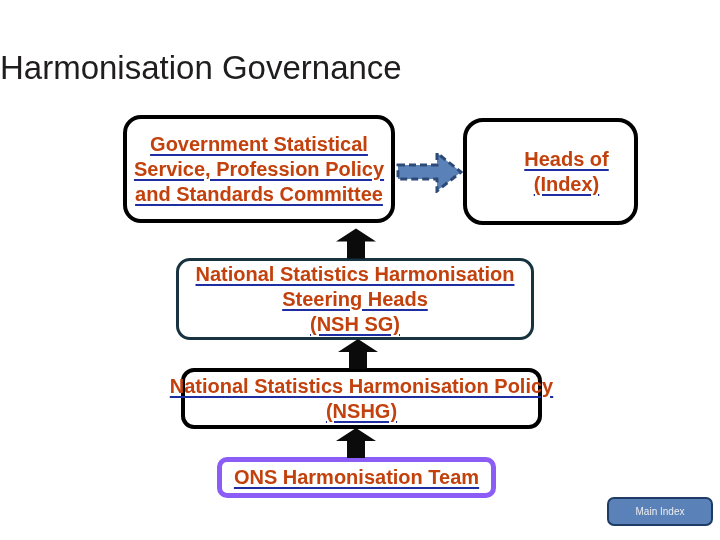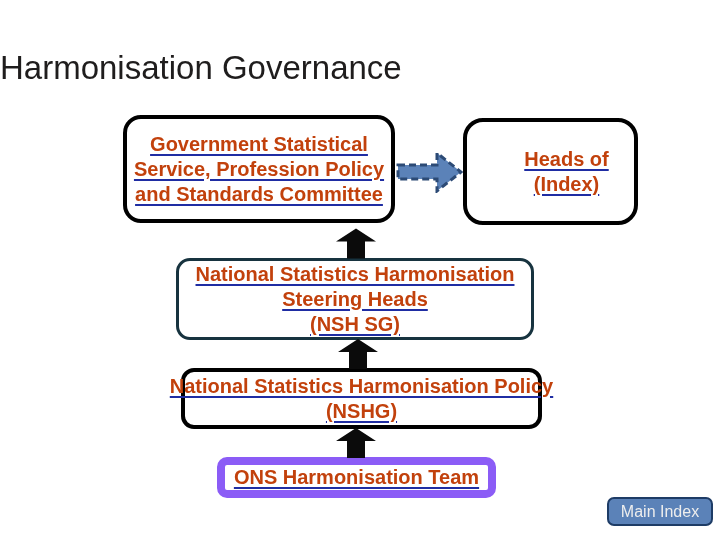--- a/index.html
+++ b/index.html
@@ -42,40 +42,40 @@
     text-decoration: underline;
     text-decoration-color: #1f2da3;
     text-decoration-thickness: 2px;
     text-underline-offset: 3px;
     white-space: nowrap;
   }
   #box-gss  { left: 123px; top: 115px; width: 272px; height: 108px; border: 4px solid #000000; border-radius: 18px; }
   #box-hops { left: 463px; top: 118px; width: 175px; height: 107px; border: 4px solid #000000; border-radius: 20px; padding-left: 32px; }
   #box-nshsg{ left: 176px; top: 258px; width: 358px; height: 82px;  border: 3px solid #17333f; border-radius: 14px; text-align: right; }
   #box-nshg { left: 181px; top: 368px; width: 361px; height: 61px;  border: 4px solid #000000; border-radius: 13px; }
-  #box-ons  { left: 217px; top: 457px; width: 279px; height: 41px;  border: 8px solid #8b5cf6; border-radius: 10px; }
+  #box-ons  { left: 217px; top: 457px; width: 279px; height: 41px;  border: 5px solid #8b5cf6; border-radius: 10px; }
 
   .arrow { position: absolute; }
   #arrow-right { left: 396px; top: 151px; width: 67px; height: 42px; }
   #arrow-up-1  { left: 335px; top: 228px; width: 42px; height: 31px; }
   #arrow-up-2  { left: 337px; top: 339px; width: 42px; height: 30px; }
   #arrow-up-3  { left: 335px; top: 428px; width: 42px; height: 30px; }
   .arrow svg { display: block; width: 100%; height: 100%; }
 
   #main-index-btn {
     position: absolute;
     left: 607px; top: 497px; width: 106px; height: 29px;
     background: #5b82b8;
     border: 2px solid #1e3c66;
     border-radius: 7px;
     display: flex;
     justify-content: center;
     align-items: center;
     color: #ededed;
-    font-size: 16px;
+    font-size: 10px;
     cursor: pointer;
   }
 </style>
 </head>
 <body>
 
 <div id="slide">
 
   <div class="title">Harmonisation Governance</div>
 

